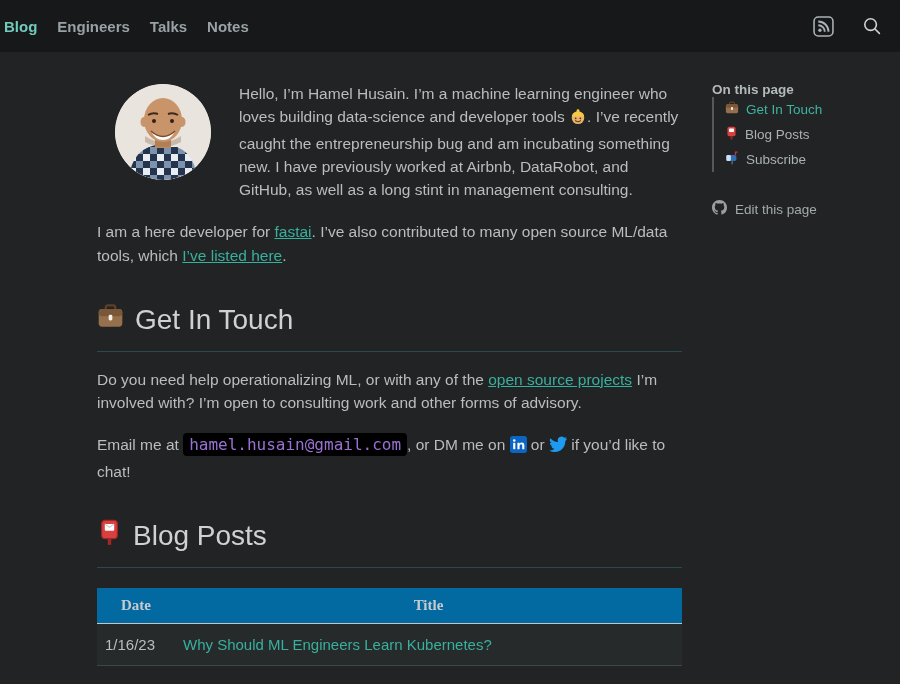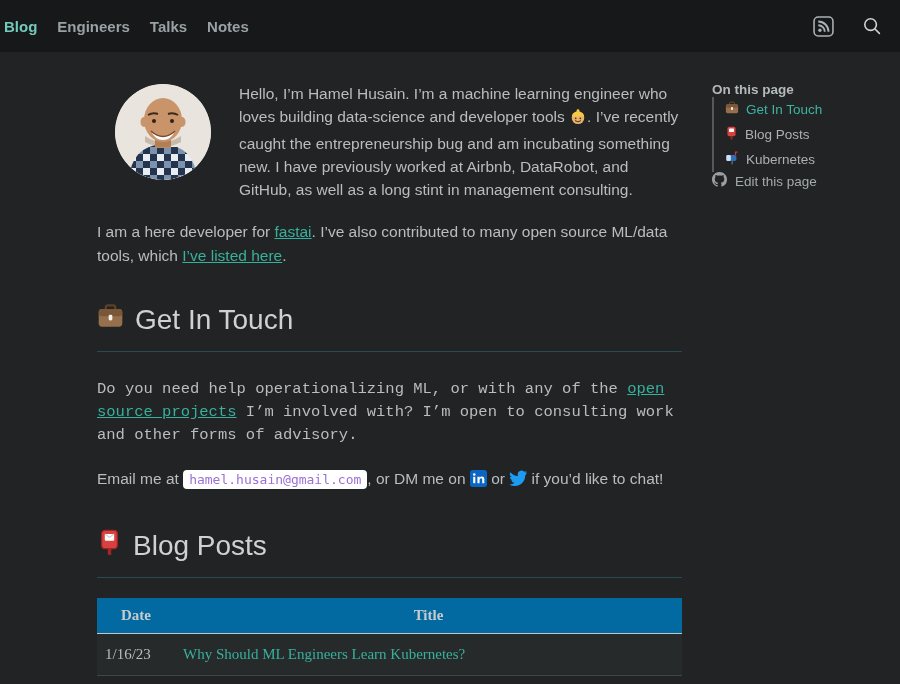--- a/index.html
+++ b/index.html
@@ -35,48 +35,48 @@
     float:left; width:96px; height:96px; border-radius:50%;
     margin:2px 28px 14px 18px; overflow:hidden; background:#e9e4de;
   }
   .avatar svg { display:block; }
   h1.section {
     font-size:28px; font-weight:500; color:#ced2d5;
     margin:36px 0 0 0; padding-bottom:14px;
     border-bottom:1px solid #2b4a50;
     display:flex; align-items:center; gap:11px;
   }
-  .section + p, .section-gap { margin-top:26px;font-family:Liberation Mono, monospace; }
+  .section + p, .section-gap { margin-top:16px; }
   .codechip {
     font-family:"DejaVu Sans Mono", monospace;
-    font-size:13px; color:#9b70d4; background:#ffffff;
+    font-size:16px; color:#9b70d4; background:#000000;
     padding:2px 6px; border-radius:4px;text-align:center;
   }
   .inline-icon { display:inline-block; vertical-align:-3px; cursor:pointer; }
   
   table.posts { width:585px; border-collapse:collapse; font-size:15px; margin-top:20px; }
   table.posts th {
     background:#0369a1; color:#c7cbcd; text-align:center; font-weight:700;
     padding:9px 8px 9px 8px; border-bottom:1px solid #c2c6c8;font-family:Liberation Serif, serif;
   }
   table.posts th.col-date { width:78px; }
   table.posts td { padding:12px 8px; border-bottom:1px solid #3c4749; }
-  table.posts tr.r0 { background:#272a2b;font-family:Liberation Serif, serif; }
+  table.posts tr.r0 { background:#272a2b; }
   td a.post-link { color:#37b09d; text-decoration:none; cursor:pointer;text-align:right; }
   
   .toc-title { font-weight:700; color:#b3babc; font-size:13.5px; }
   .toc-list { border-left:2px solid #54595b; }
   .toc-item {
     display:flex; align-items:center; gap:7px;
     padding:4px 0 4px 11px; color:#aab1b4; cursor:pointer; font-size:13.5px;
   }
   .toc-item.active { color:#3db3a1; }
   .toc-item svg { flex:0 0 auto; }
   .edit-row {
-    display:flex; align-items:center; gap:8px;
+    margin-top:28px; display:flex; align-items:center; gap:8px;
     color:#a3aaad; cursor:pointer; font-size:13.5px;
   }
 </style>
 </head>
 <body>
 
 <div class="navbar">
   <div class="nav-items">
     <a class="nav-item active">Blog</a>
     <a class="nav-item">Engineers</a>
@@ -215,21 +215,21 @@
             </svg></span>
         <span>Blog Posts</span>
       </div>
       <div class="toc-item">
         <span><svg width="14" height="14" viewBox="0 0 16 16">
               <rect x="1.5" y="4.5" width="11.5" height="7" rx="2" fill="#2f6fb5"></rect>
               <rect x="1.5" y="4.5" width="5.2" height="7" rx="1.6" fill="#cfe0f2"></rect>
               <rect x="7.4" y="11.5" width="1.6" height="3.8" fill="#666"></rect>
               <path d="M12 4.5 V1.4 h2.4" stroke="#cc3333" stroke-width="1.4" fill="none"></path>
             </svg></span>
-        <span>Kubernetes</span>
+        <span>Subscribe</span>
       </div>
     </div>
     <div class="edit-row">
       <span><svg width="15" height="15" viewBox="0 0 16 16">
             <path fill="#9aa1a5" d="M8 0C3.58 0 0 3.58 0 8c0 3.54 2.29 6.53 5.47 7.59.4.07.55-.17.55-.38 0-.19-.01-.82-.01-1.49-2.01.37-2.53-.49-2.69-.94-.09-.23-.48-.94-.82-1.13-.28-.15-.68-.52-.01-.53.63-.01 1.08.58 1.23.82.72 1.21 1.87.87 2.33.66.07-.52.28-.87.51-1.07-1.78-.2-3.64-.89-3.64-3.95 0-.87.31-1.59.82-2.15-.08-.2-.36-1.02.08-2.12 0 0 .67-.21 2.2.82.64-.18 1.32-.27 2-.27s1.36.09 2 .27c1.53-1.04 2.2-.82 2.2-.82.44 1.1.16 1.92.08 2.12.51.56.82 1.27.82 2.15 0 3.07-1.87 3.75-3.65 3.95.29.25.54.73.54 1.48 0 1.07-.01 1.93-.01 2.2 0 .21.15.46.55.38A8.01 8.01 0 0 0 16 8c0-4.42-3.58-8-8-8z"></path>
           </svg></span>
       <span>Edit this page</span>
     </div>
   </div>
 </div>

